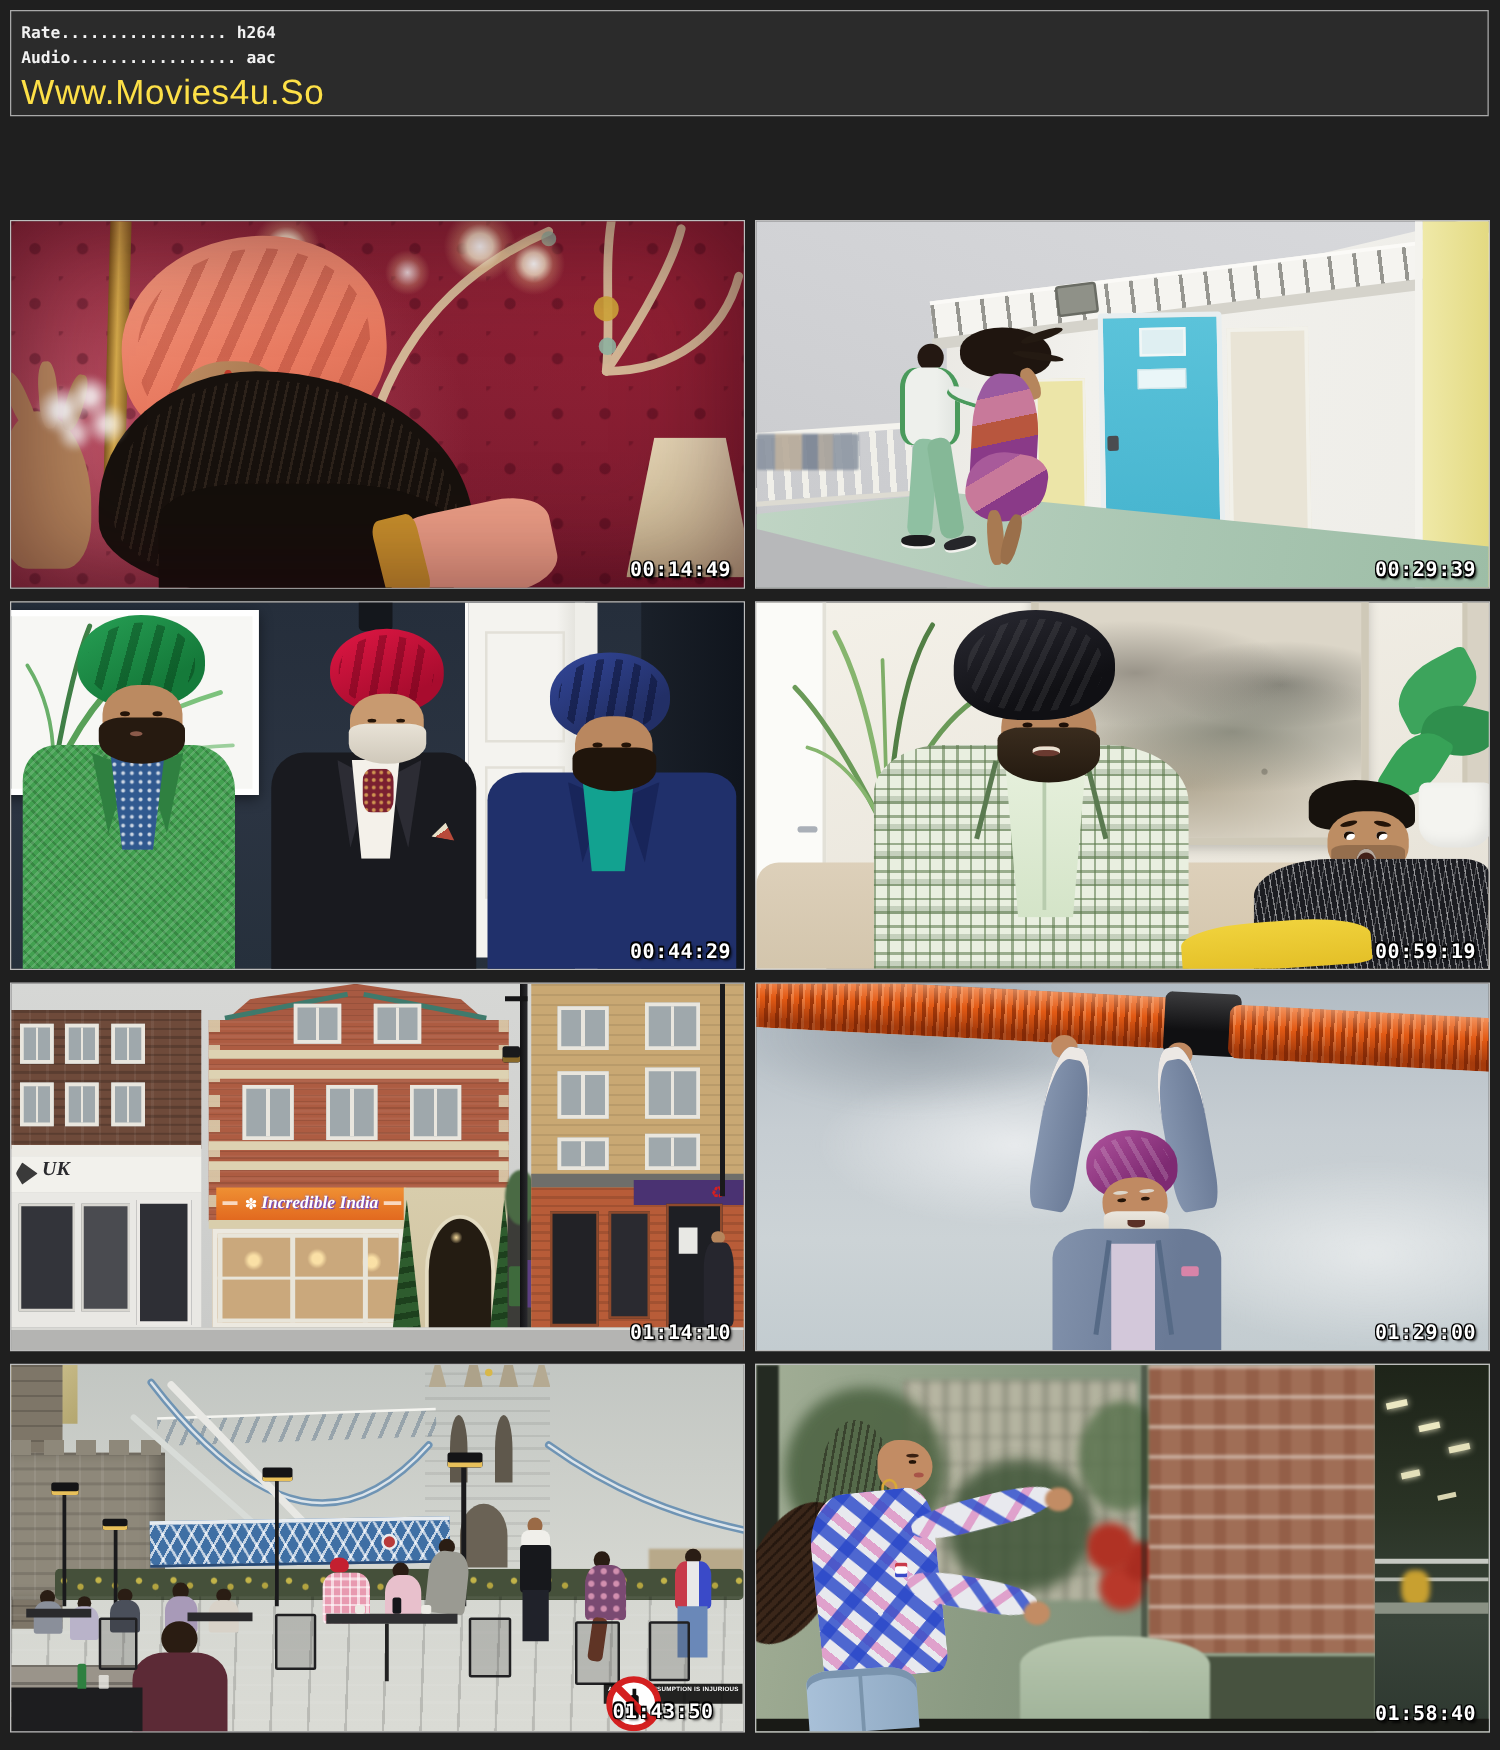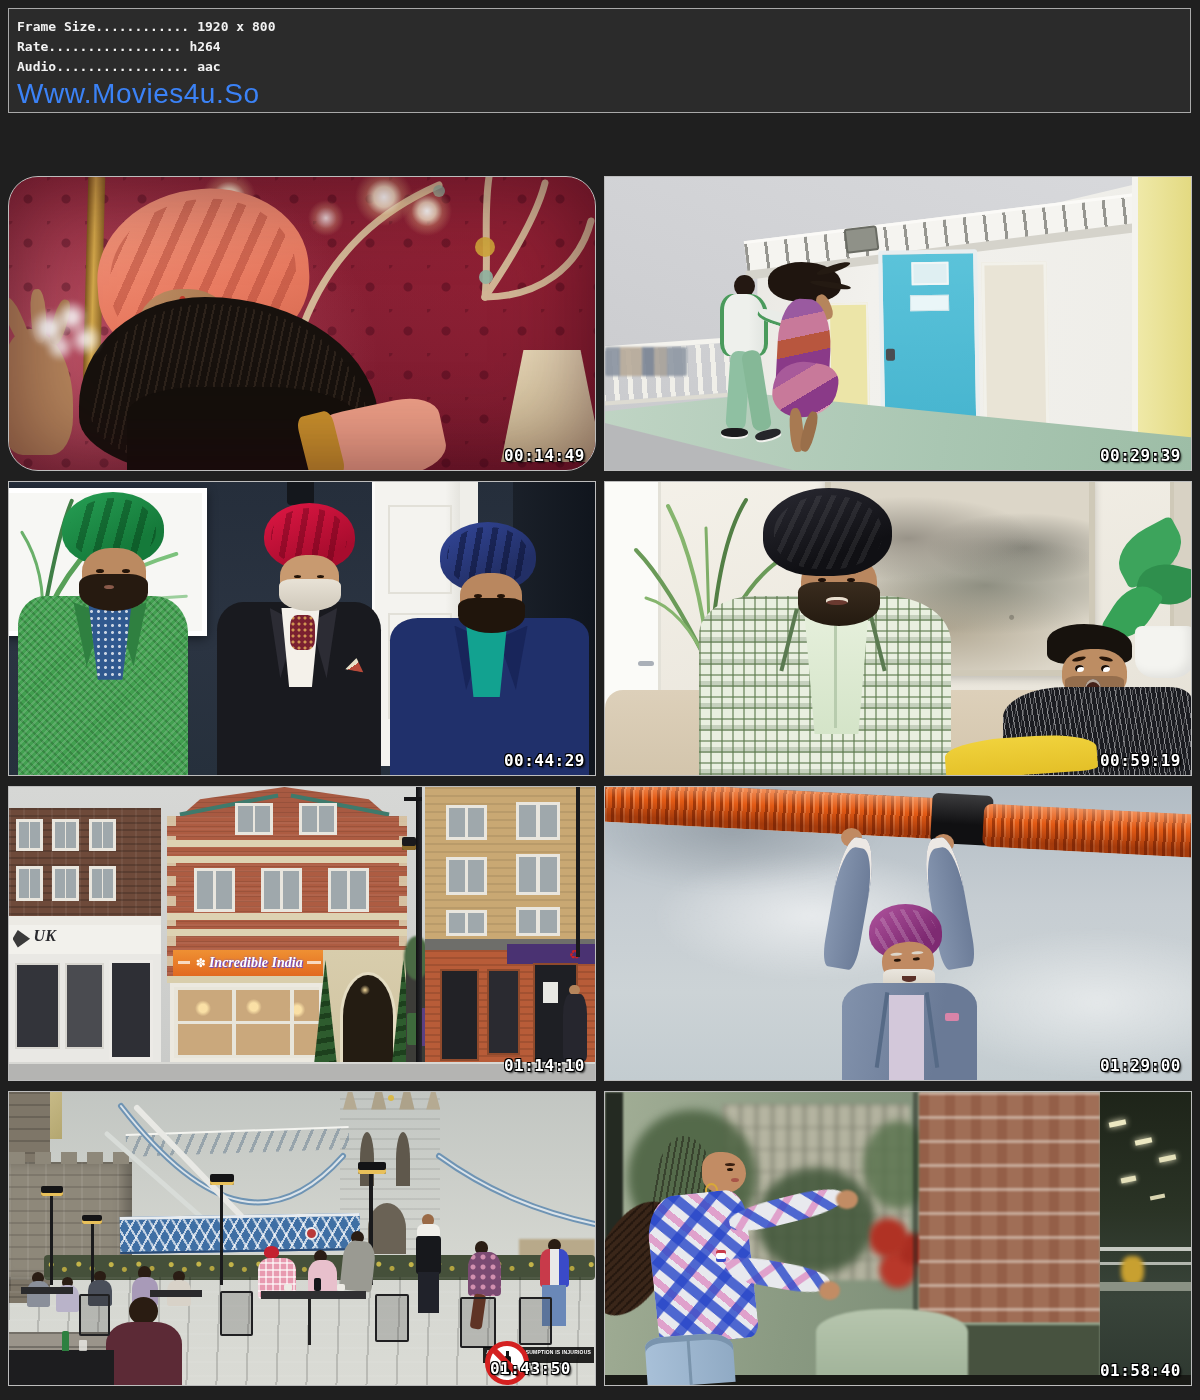--- a/index.html
+++ b/index.html
@@ -5,49 +5,48 @@
 <style>
   html,body{margin:0;padding:0;}
   body{width:1200px;height:1400px;background:#1f1f1f;position:relative;overflow:hidden;
        font-family:"Liberation Sans",sans-serif;}
   .ab{position:absolute;}
   
   .panel{position:absolute;left:8px;top:8px;width:1183px;box-sizing:border-box;
          border:1px solid #a9a9a9;background:#2b2b2b;padding:8px 10px 2px 8px;}
   .irow{font:bold 13px/20px "DejaVu Sans Mono",monospace;color:#f2f2f2;white-space:pre;}
   .ival{padding-left:8px;}
-  .wm{font:28px/33px "Liberation Sans",sans-serif;color:#3b82f6;letter-spacing:.5px;}
+  .wm{font:28px/33px "Liberation Sans",sans-serif;color:#fde047;letter-spacing:.5px;}
   
   .grid{position:absolute;left:8px;top:176px;display:grid;grid-template-columns:repeat(2,588px);
         grid-auto-rows:295px;gap:10px 8px;}
   .shot{position:relative;width:588px;height:295px;box-sizing:border-box;border:1px solid #bdbdbd;
         overflow:hidden;background:#111;}
   .tc{position:absolute;right:10px;bottom:6px;font:bold 16px/1 "DejaVu Sans Mono",monospace;
       color:#fff;letter-spacing:.5px;z-index:60;
       text-shadow:-1px -1px 0 #000,1px -1px 0 #000,-1px 1px 0 #000,1px 1px 0 #000,2px 2px 2px rgba(0,0,0,.75);}
   .w5{position:absolute;background:#9fa8ac;border:3px solid #e9e6de;box-sizing:border-box;
       background-image:linear-gradient(90deg,transparent 46%,#e9e6de 46% 54%,transparent 54%);}
   .ch7{position:absolute;border:2px solid #202022;border-radius:2px;background:rgba(25,25,28,.18);}
   .hd{position:absolute;background:#2a1d14;border-radius:50%;}
   .warn-text{font:bold 5px/6px "Liberation Sans",sans-serif;color:#fff;background:rgba(8,8,8,.88);
              padding:2px 3px;letter-spacing:.2px;white-space:nowrap;}
 </style>
 </head>
 <body>
 
 <div class="panel">
-  <div class="irow"><span>Frame Size............</span><span class="ival">1920 x 800</span></div>
   <div class="irow"><span>Rate.................</span><span class="ival">h264</span></div>
   <div class="irow"><span>Audio.................</span><span class="ival">aac</span></div>
   <div class="wm">Www.Movies4u.So</div>
 </div>
 
 <div class="grid">
 
-  <div class="shot" style="background:radial-gradient(520px 360px at 8% 62%,rgba(238,125,145,.55),rgba(238,125,145,0) 62%),radial-gradient(430px 310px at 90% 28%,rgba(150,30,50,.6),transparent 72%),linear-gradient(180deg,#8c2438,#75192d);border-radius:30px;">
+  <div class="shot" style="background:radial-gradient(520px 360px at 8% 62%,rgba(238,125,145,.55),rgba(238,125,145,0) 62%),radial-gradient(430px 310px at 90% 28%,rgba(150,30,50,.6),transparent 72%),linear-gradient(180deg,#8c2438,#75192d);">
     <div class="ab" style="inset:0;opacity:.5;background-image:radial-gradient(circle at 50% 50%,rgba(42,0,16,.6) 0 4px,transparent 5px),radial-gradient(circle at 0 0,rgba(42,0,16,.45) 0 3px,transparent 4px);background-size:38px 44px;"></div>
     <div class="ab" style="left:76px;top:0;width:17px;height:250px;background:linear-gradient(90deg,#7a5a18,#d9b44a 45%,#8a6a22);transform:rotate(1.5deg);opacity:.9;"></div>
     <svg class="ab" style="left:230px;top:0;" width="356" height="170" viewBox="0 0 356 170">
       <g fill="none" stroke="#decfa6" stroke-width="7" stroke-linecap="round" opacity=".85">
         <path d="M60,160 C90,70 150,30 200,8"></path>
         <path d="M246,120 C280,70 300,30 306,6"></path>
         <path d="M246,120 C300,120 340,90 352,44"></path>
         <path d="M250,0 C244,40 250,80 246,120"></path>
       </g>
       <circle cx="246" cy="70" r="10" fill="#cfa53a" opacity=".9"></circle>

